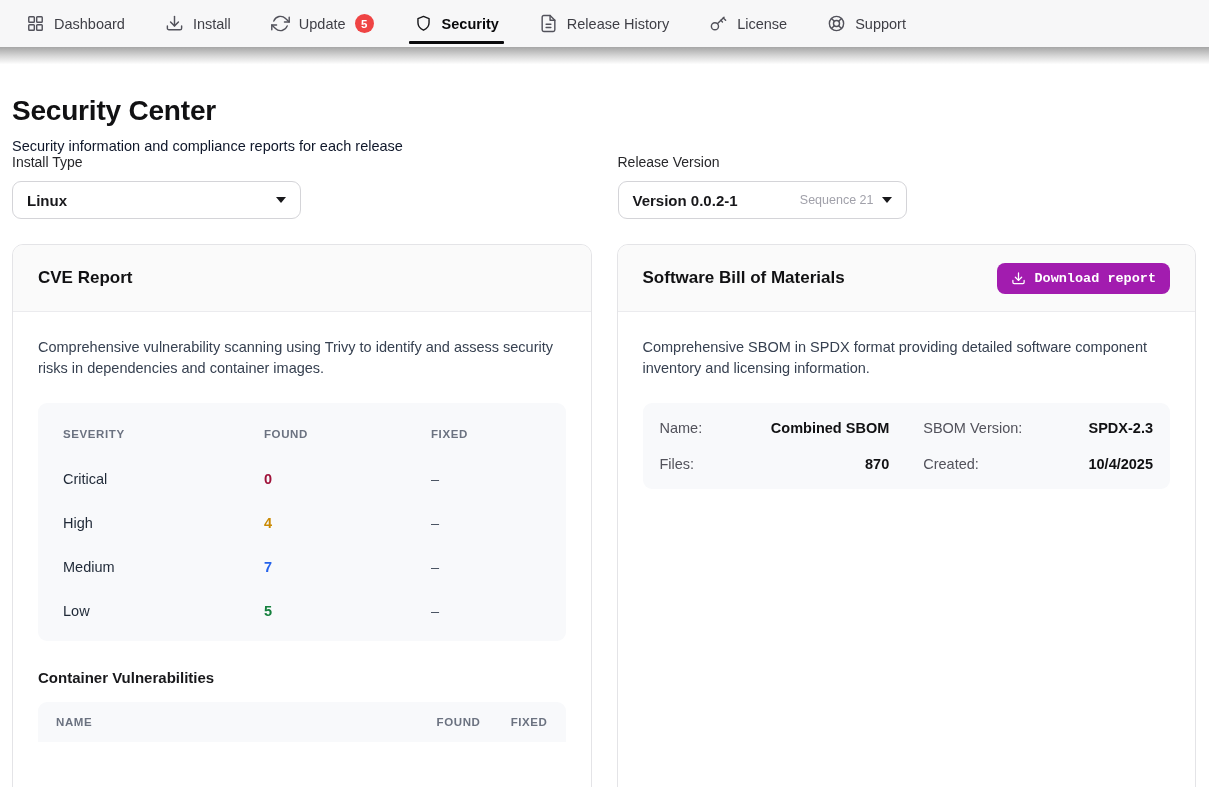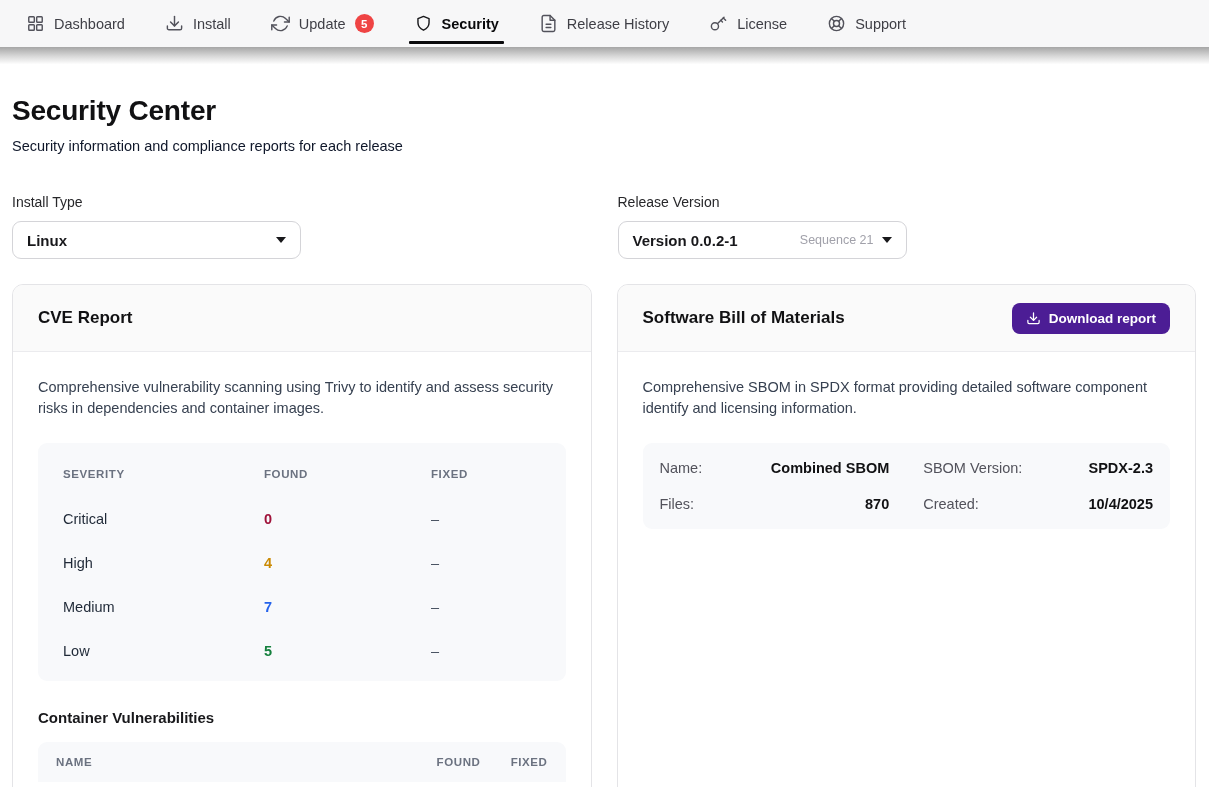--- a/index.html
+++ b/index.html
@@ -24,21 +24,21 @@
 
   .scroll-shade { height:17px;
     background:linear-gradient(to bottom,#a6a6a6 0%,#d9d9d9 55%,#fdfdfd 100%); }
 
   
   .content { padding:0 13px 0 12px; }
   h1 { font-size:28px; font-weight:700; color:#111113; margin-top:31px;
     letter-spacing:-0.2px; }
   .subtitle { font-size:14.5px; color:#0f172a; margin-top:11px; }
 
-  .filters { display:grid; grid-template-columns:1fr 1fr; gap:27px; margin-top:40px; }
+  .filters { display:grid; grid-template-columns:1fr 1fr; gap:27px; }
   .filter-label { font-size:14px; color:#27272a; margin-bottom:11px; }
   .select { width:289px; height:38px; background:#fff; border:1px solid #d4d4d8;
     border-radius:9px; display:flex; align-items:center; justify-content:space-between;
     padding:0 14px; cursor:pointer; }
   .select .val { font-size:15px; font-weight:700; color:#18181b; }
   .select .meta { font-size:12.5px; color:#a1a1aa; margin-left:auto; margin-right:8px; }
   .caret { width:10px; height:6px; flex:none; }
   .caret path { fill:#18181b; }
 
   
@@ -68,24 +68,24 @@
   .dash { color:#4b5563; }
 
   .cv-title { margin-top:28px; font-size:15px; font-weight:600; color:#18181b; }
   .cv-head { margin-top:16px; height:40px; border-radius:9px 9px 0 0;
     display:grid; grid-template-columns:1fr 88px 67px; align-items:center;
     padding:0 18px; font-size:11.5px; font-weight:700; letter-spacing:0.6px;
     color:#6b7280; }
   .cv-head .r { text-align:right; }
 
   
-  .btn-primary { display:flex; align-items:center; gap:8px; background:#4c1d95;
+  .btn-primary { display:flex; align-items:center; gap:8px; background:#a21caf;
     color:#fff; border:none; border-radius:8px; height:31px; padding:0 14px;
     font-size:13.5px; font-weight:600; cursor:pointer;
-    font-family:Liberation Sans, sans-serif; }
+    font-family:Liberation Mono, monospace; }
   .btn-primary svg { width:15px; height:15px; stroke:#fff; fill:none;
     stroke-width:2; stroke-linecap:round; stroke-linejoin:round; }
   .sbom-grid { margin-top:23px; padding:7px 0; display:grid;
     grid-template-columns:1fr 1fr; }
   .sbom-cell { height:36px; display:flex; align-items:center;
     justify-content:space-between; padding:0 17px; gap:10px; }
   .sbom-label { font-size:14.5px; color:#52525b; white-space:nowrap; }
   .sbom-value { font-size:14.5px; font-weight:700; color:#111113; text-align:right;
     white-space:nowrap; }
 </style>
@@ -236,21 +236,21 @@
         <button class="btn-primary">
           <svg viewBox="0 0 24 24">
             <path d="M21 15v3a2 2 0 0 1-2 2H5a2 2 0 0 1-2-2v-3"></path>
               <polyline points="7 10 12 15 17 10"></polyline>
               <line x1="12" y1="15" x2="12" y2="3"></line>
           </svg>
           <span>Download report</span>
         </button>
       </div>
       <div class="card-body">
-        <p class="desc">Comprehensive SBOM in SPDX format providing detailed software component identify and licensing information.</p>
+        <p class="desc">Comprehensive SBOM in SPDX format providing detailed software component inventory and licensing information.</p>
 
         <div class="panel sbom-grid">
           <div class="sbom-cell">
             <span class="sbom-label">Name:</span>
             <span class="sbom-value">Combined SBOM</span>
           </div>
           <div class="sbom-cell">
             <span class="sbom-label">SBOM Version:</span>
             <span class="sbom-value">SPDX-2.3</span>
           </div>

